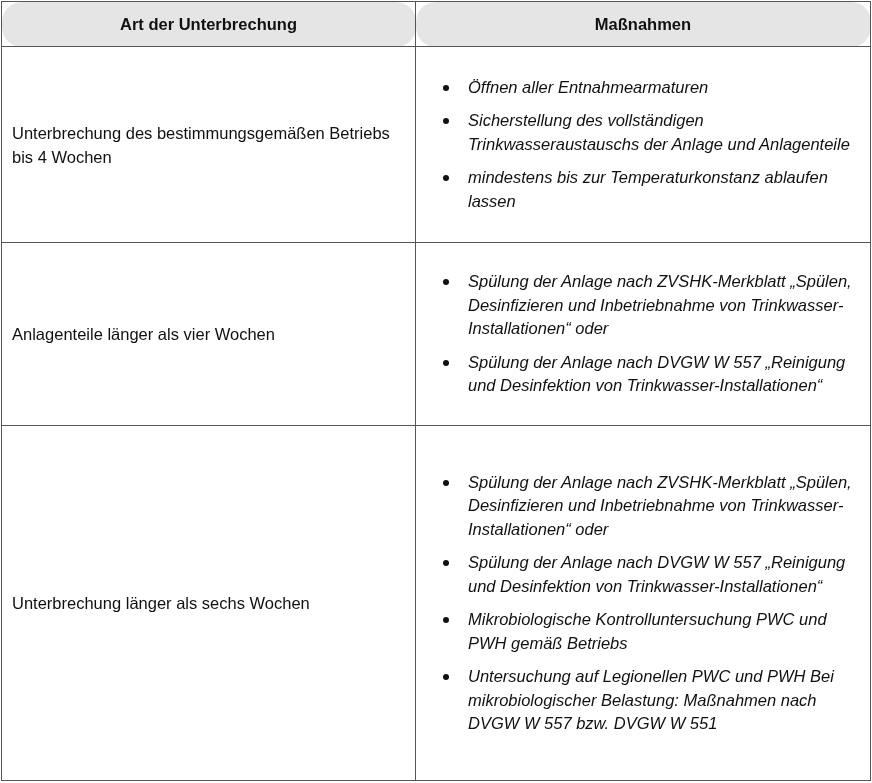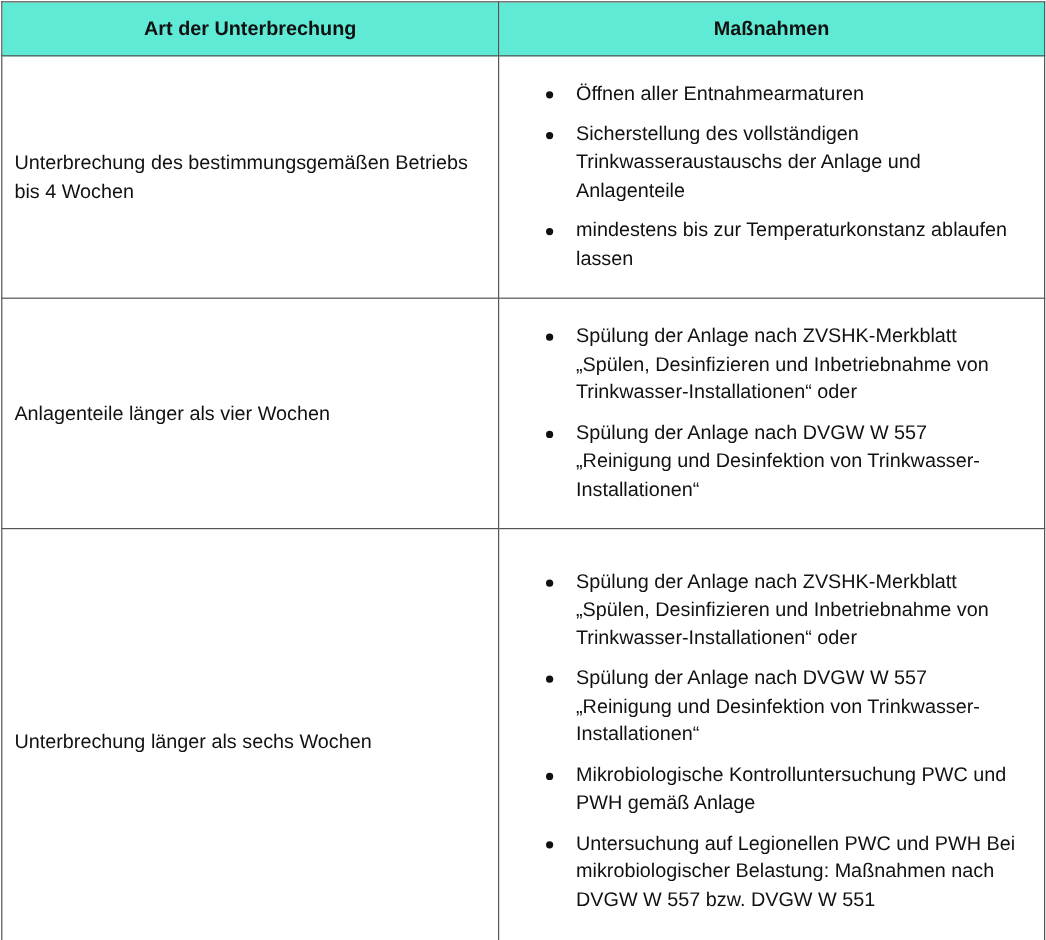--- a/index.html
+++ b/index.html
@@ -1,24 +1,24 @@
 <!DOCTYPE html>
 <html><head>
 <meta charset="utf-8">
 <style>
   html, body { margin: 0; padding: 0; background: #ffffff; }
   body { width: 872px; height: 783px; overflow: hidden; font-family: "Liberation Sans", "DejaVu Sans", sans-serif; color: #111; }
   table { position: absolute; left: 1px; top: 1px; width: 869px; border-collapse: collapse; table-layout: fixed; }
   td, th { border: 1.5px solid #555; vertical-align: middle; }
-  th { background: #5eead4; height: 44px; font-weight: bold; font-size: 16.5px; text-align: center; padding: 0; }
+  th { background: #e5e5e5; height: 44px; font-weight: bold; font-size: 16.5px; text-align: center; padding: 0; border-radius: 20px; }
   col.c1 { width: 414px; }
   col.c2 { width: 455px; }
   td.left { font-size: 16.5px; padding: 1px 10px; line-height: 24px; }
   td.right { padding: 8px 10px 8px 18px; font-size: 16.5px; line-height: 23.5px; }
-  ul { list-style: none; margin: 12px; padding: 0; }
+  ul { list-style: none; margin: 0; padding: 0; font-style: italic; }
   li { position: relative; padding-left: 34px; margin: 0 0 10px 0; }
   li:last-child { margin-bottom: 0; }
   .bullet { position: absolute; left: 9px; top: 9px; width: 6px; height: 6px; border-radius: 50%; background: #111; }
   .r1 { height: 196px; }
   .r2 { height: 183px; }
   .r3 { height: 355px; }
 </style>
 </head>
 <body>
 
@@ -52,19 +52,19 @@
           <li><span class="bullet"></span><span>Spülung der Anlage nach DVGW W 557 „Reinigung und Desinfektion von Trinkwasser-Installationen“</span></li>
         </ul>
       </td>
     </tr>
     <tr class="r3">
       <td class="left">Unterbrechung länger als sechs Wochen</td>
       <td class="right">
         <ul>
           <li><span class="bullet"></span><span>Spülung der Anlage nach ZVSHK-Merkblatt „Spülen, Desinfizieren und Inbetriebnahme von Trinkwasser-Installationen“ oder</span></li>
           <li><span class="bullet"></span><span>Spülung der Anlage nach DVGW W 557 „Reinigung und Desinfektion von Trinkwasser-Installationen“</span></li>
-          <li><span class="bullet"></span><span>Mikrobiologische Kontrolluntersuchung PWC und PWH gemäß Anlage</span></li>
+          <li><span class="bullet"></span><span>Mikrobiologische Kontrolluntersuchung PWC und PWH gemäß Betriebs</span></li>
           <li><span class="bullet"></span><span>Untersuchung auf Legionellen PWC und PWH Bei mikrobiologischer Belastung: Maßnahmen nach DVGW W 557 bzw. DVGW W 551</span></li>
         </ul>
       </td>
     </tr>
   </tbody>
 </table>
 
 </body></html>

